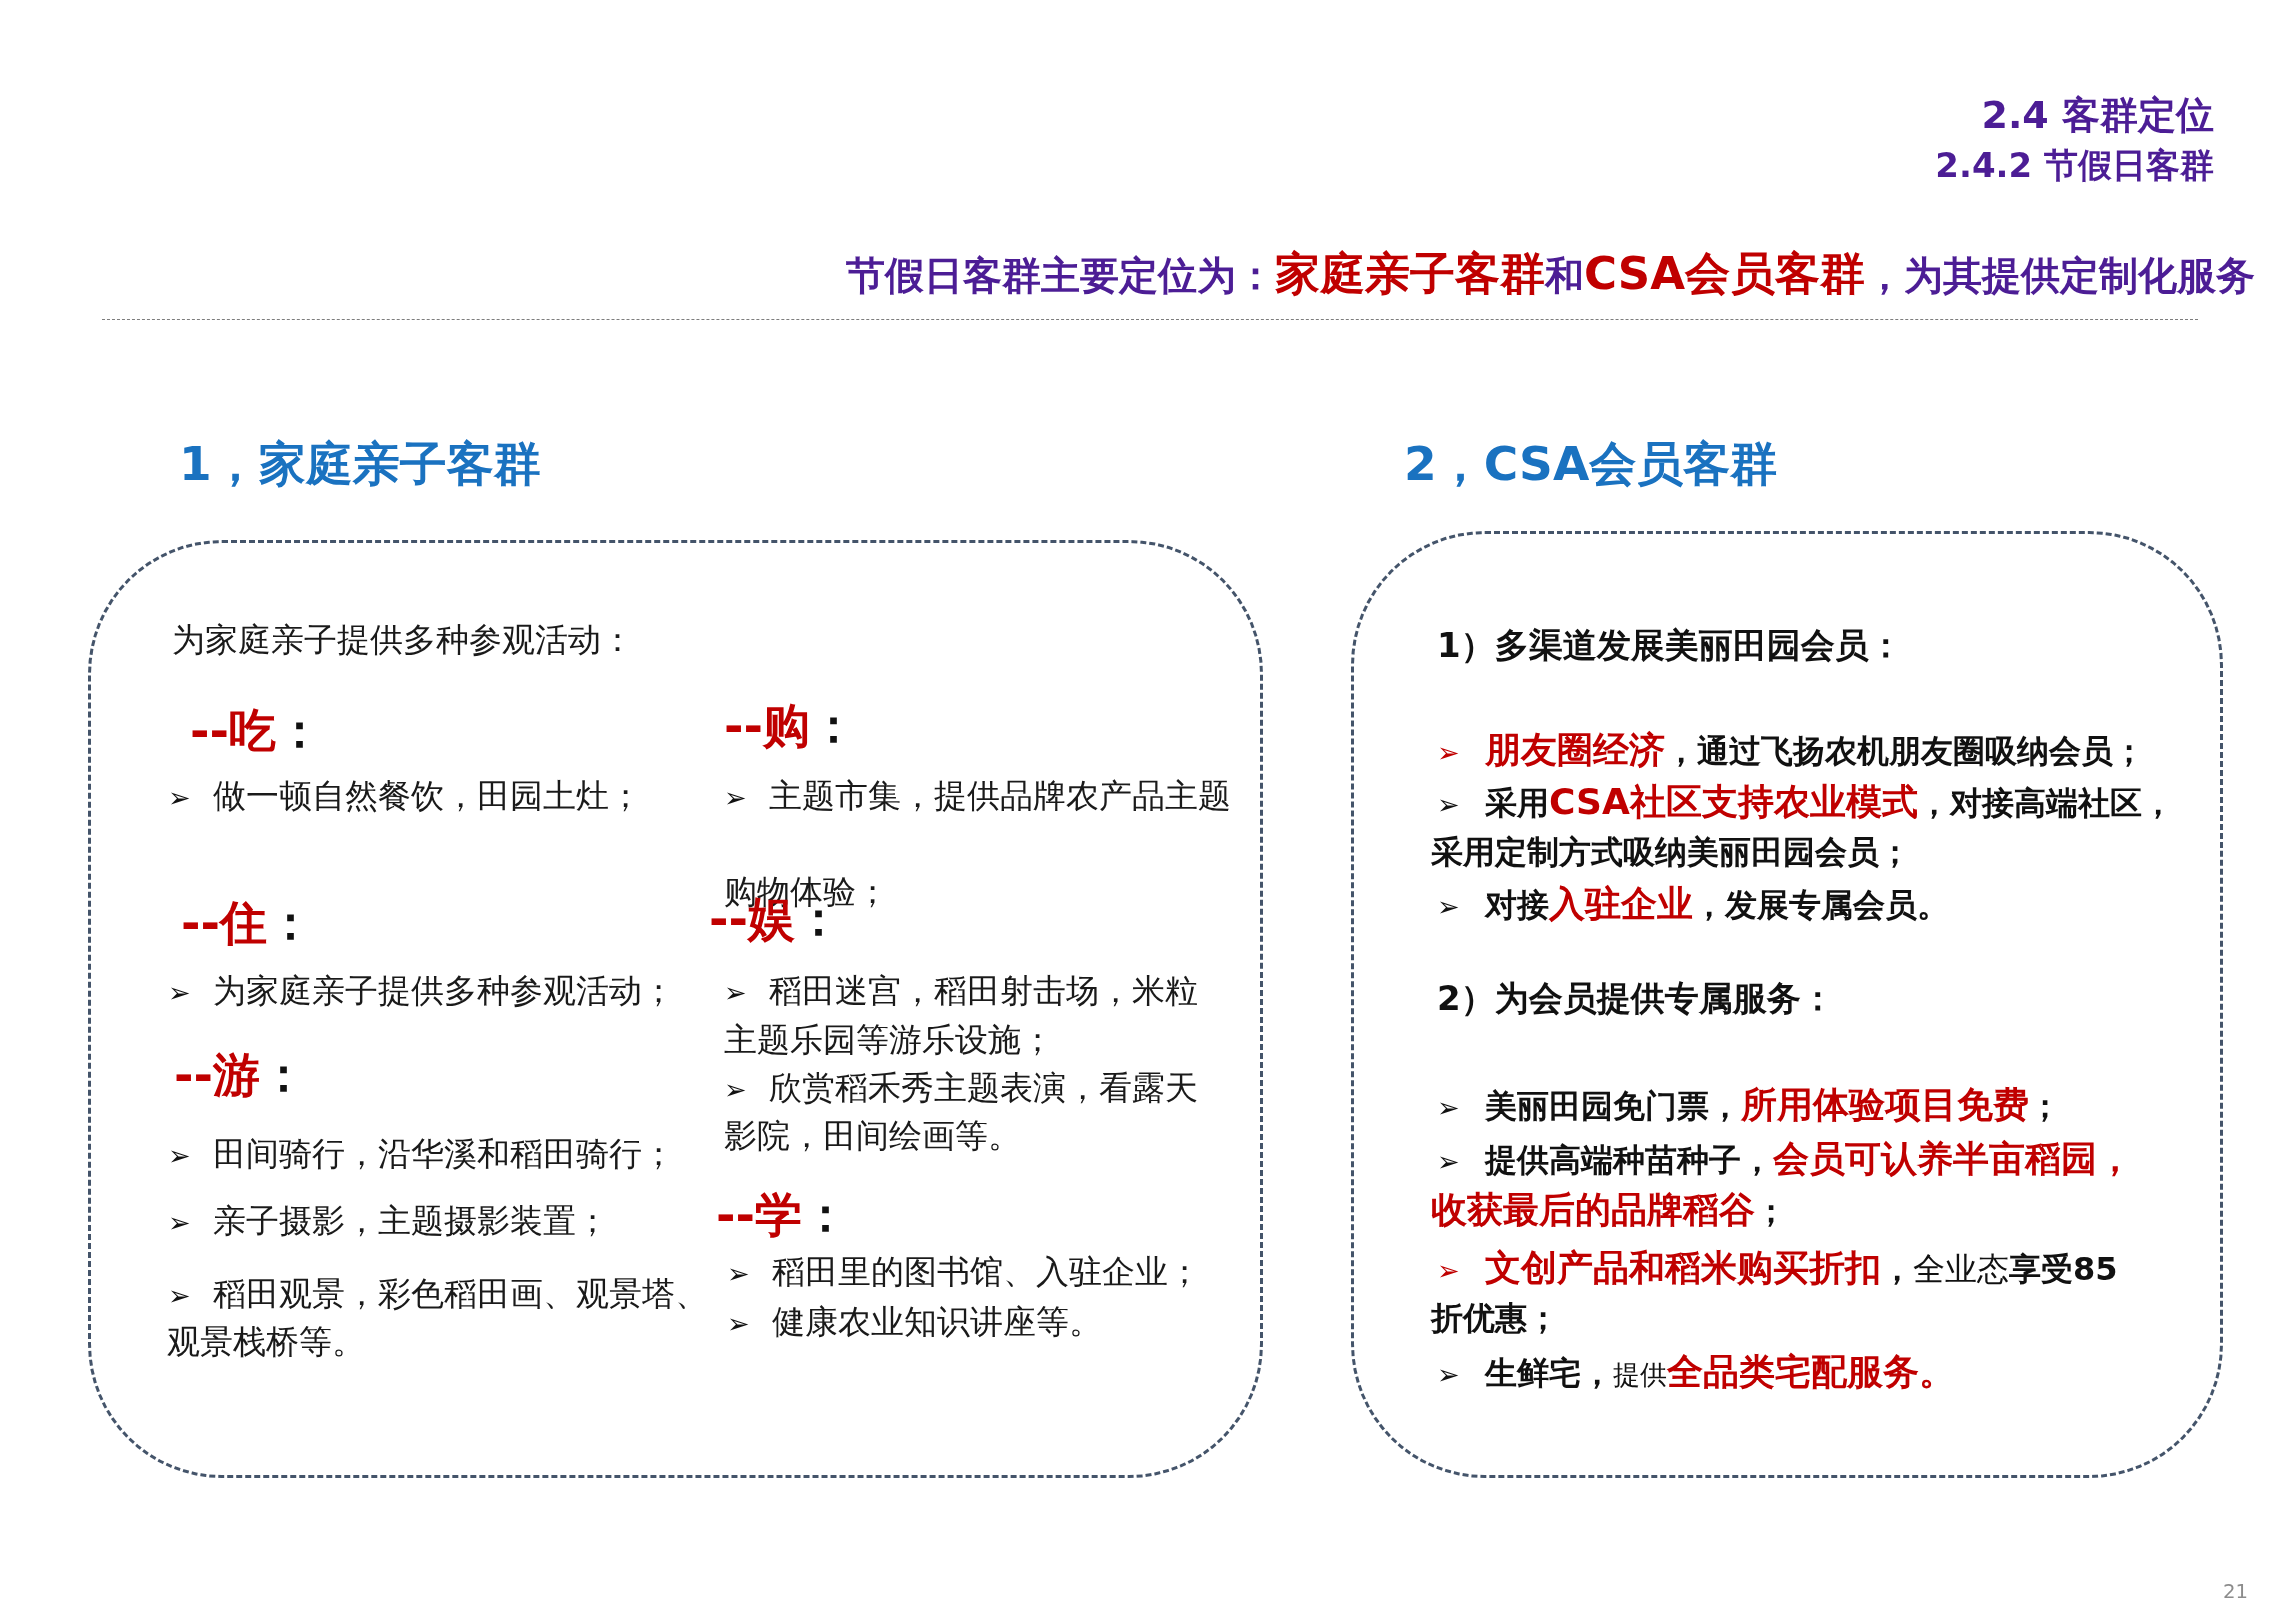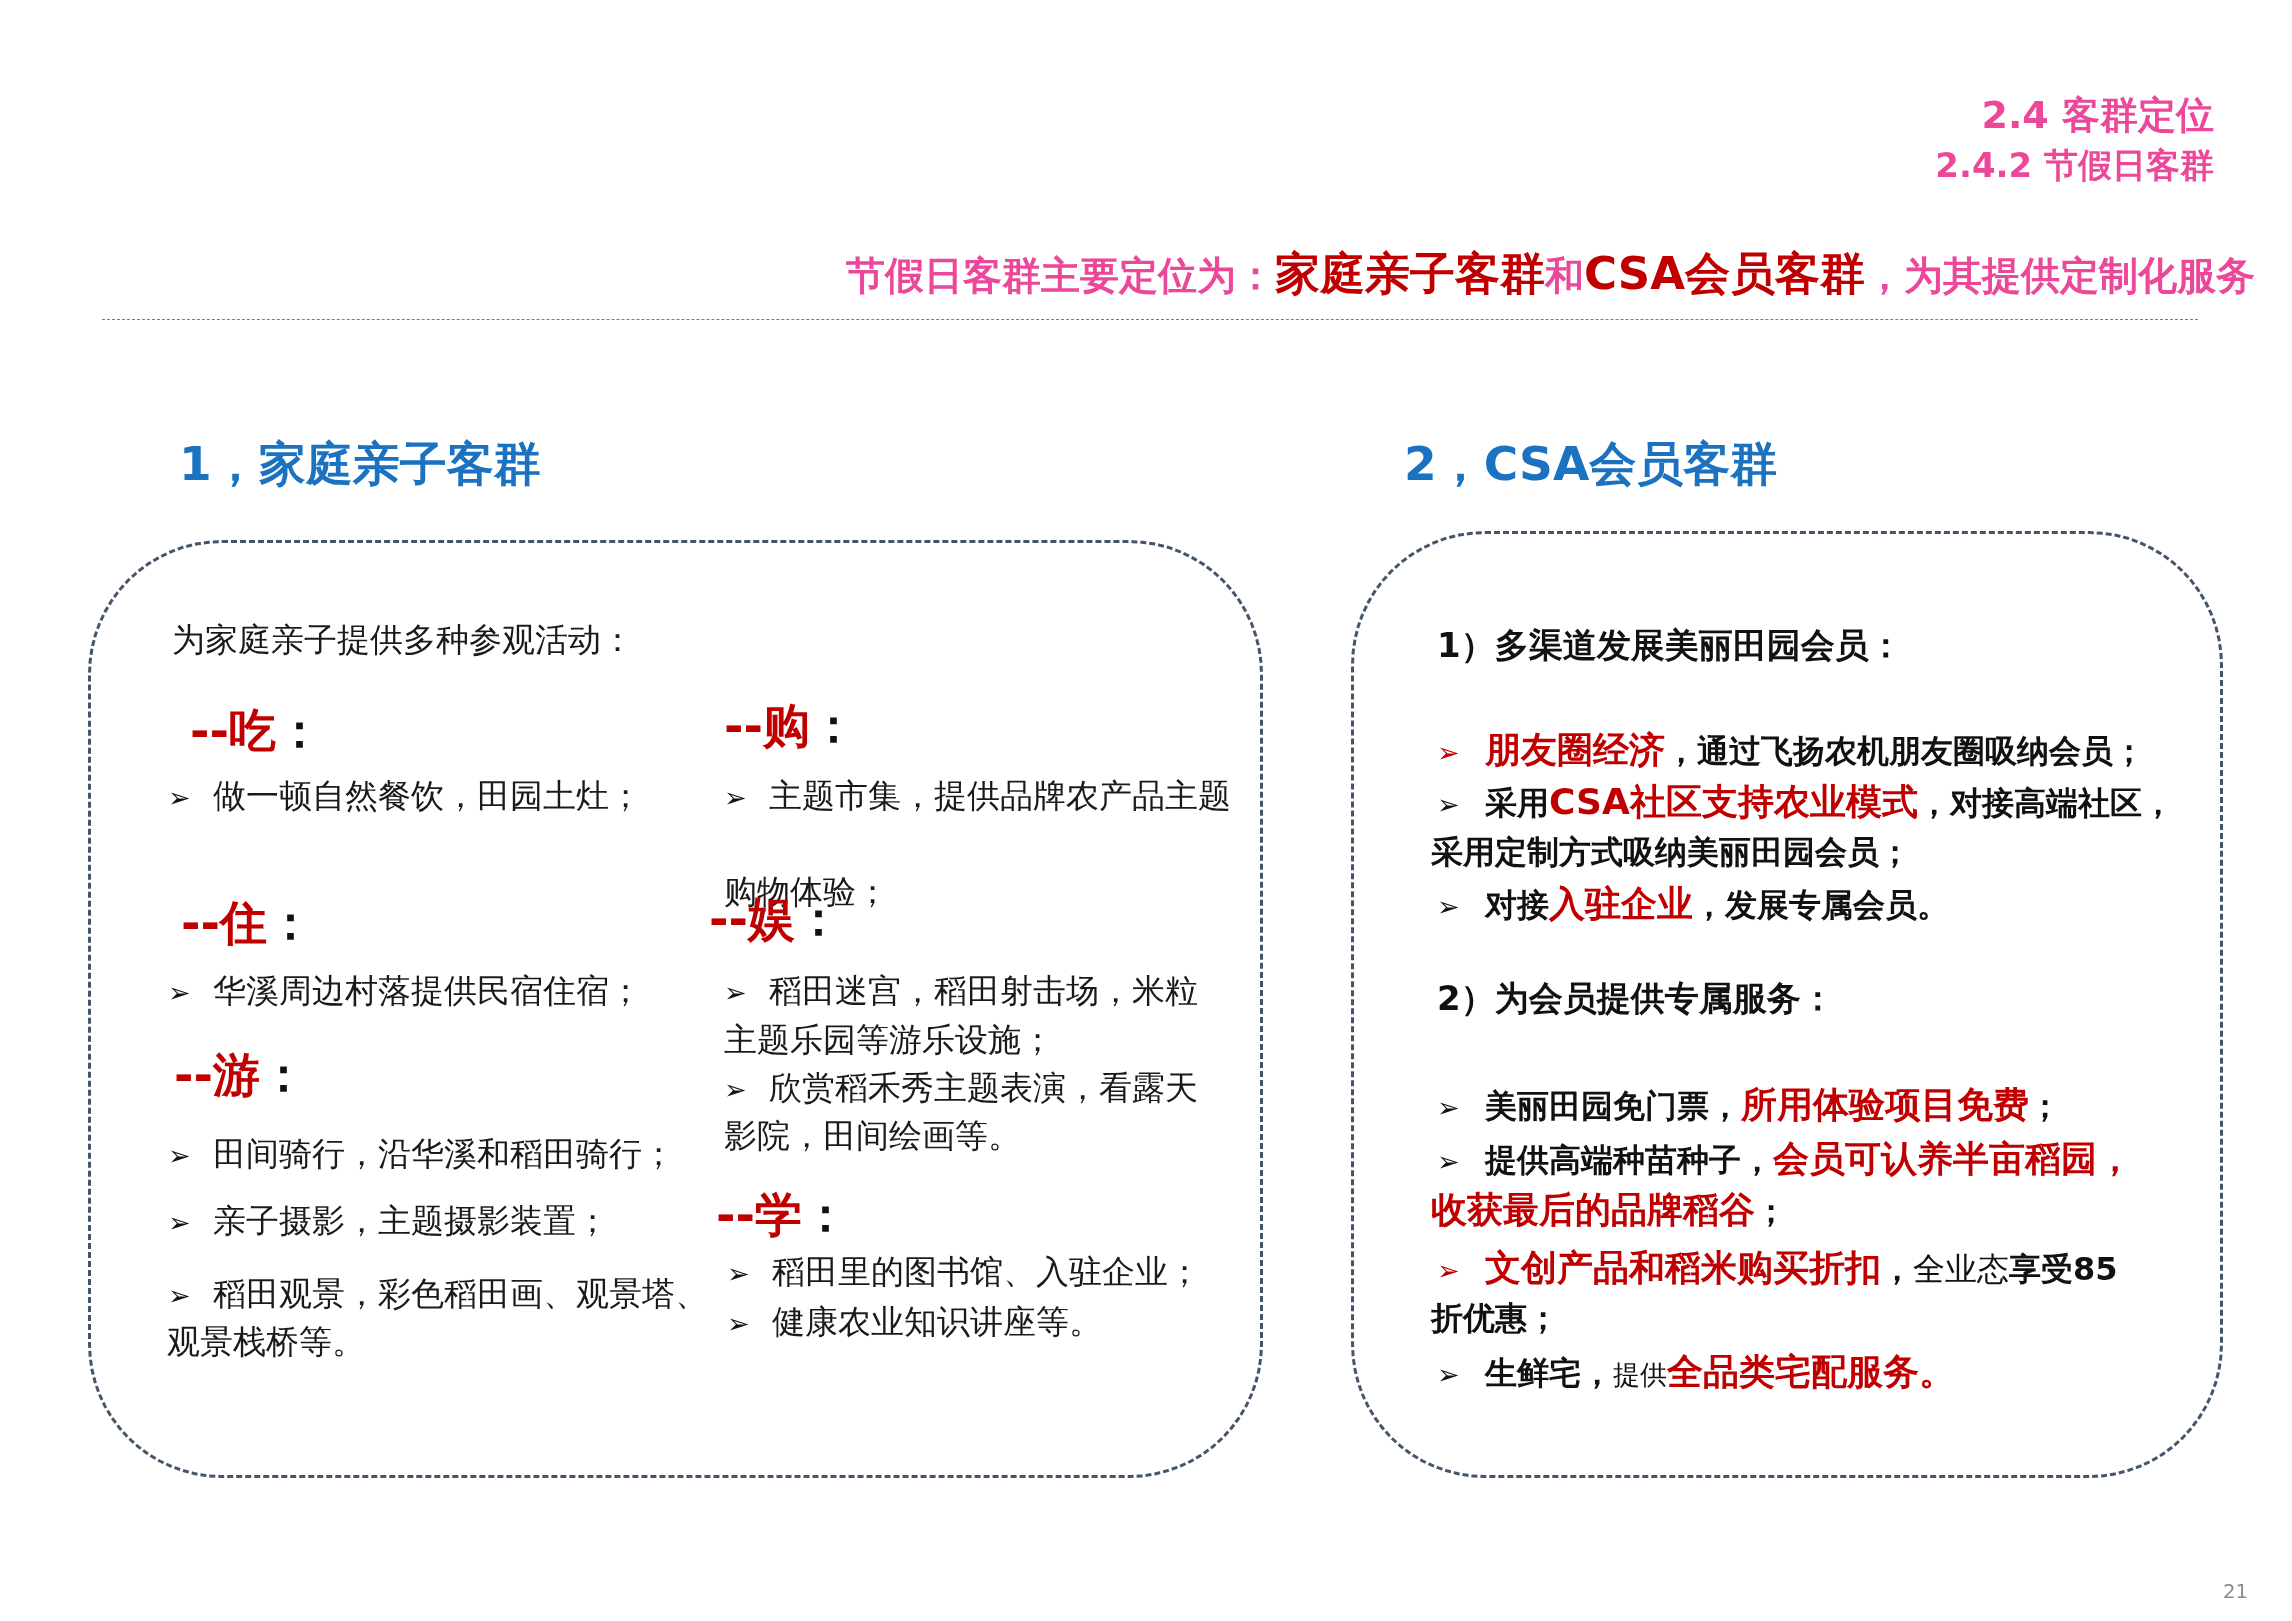--- a/index.html
+++ b/index.html
@@ -3,21 +3,21 @@
 <meta charset="utf-8">
 <style>
   html, body { margin: 0; padding: 0; }
   body {
     width: 2293px; height: 1621px; position: relative; overflow: hidden;
     background: #ffffff;
     font-family: "DejaVu Sans", "Liberation Sans", sans-serif;
     color: #111111;
   }
   .abs { position: absolute; }
-  .blue { color: #ec4899; }
+  .blue { color: #4c1d95; }
   .red { color: #c00000; }
 
   
   #section-title { right: 79px; top: 90px; font-size: 38px; font-weight: bold; text-align: right; }
   #subsection-title { right: 79px; top: 143px; font-size: 34px; font-weight: bold; text-align: right; }
 
   #headline { left: 0; width: 2255px; top: 244px; text-align: right; font-size: 39px; font-weight: bold; white-space: nowrap; }
   #headline .hl-big { font-size: 45px; }
   #divider { left: 102px; width: 2096px; top: 319px; border-top: 1.8px dashed #7d7d7d; height: 0; }
 
@@ -76,21 +76,21 @@
   <span class="dash">--</span><span class="ch">吃</span><span class="colon">：</span>
 </div>
 <div class="abs" style="left:168px; top:772px; width:537px;">
   <div class="item"><span class="bullet">➢</span><span>做一顿自然餐饮，田园土灶；</span></div>
 </div>
 
 <div class="abs cat" style="left:181px; top:892px;">
   <span class="dash">--</span><span class="ch">住</span><span class="colon">：</span>
 </div>
 <div class="abs" style="left:168px; top:967px; width:537px;">
-  <div class="item"><span class="bullet">➢</span><span>华溪周边村落提供民宿住宿；</span></div>
+  <div class="item"><span class="bullet">➢</span><span>为家庭亲子提供多种参观活动；</span></div>
 </div>
 
 <div class="abs cat" style="left:174px; top:1044px;">
   <span class="dash">--</span><span class="ch">游</span><span class="colon">：</span>
 </div>
 <div class="abs item" style="left:168px; top:1130px;"><span class="bullet">➢</span><span>田间骑行，沿华溪和稻田骑行；</span></div>
 <div class="abs item" style="left:168px; top:1197px;"><span class="bullet">➢</span><span>亲子摄影，主题摄影装置；</span></div>
 <div class="abs item" style="left:168px; top:1270px;"><span class="bullet">➢</span><span>稻田观景，彩色稻田画、观景塔、</span></div>
 <div class="abs item" style="left:167px; top:1318px;"><span>观景栈桥等。</span></div>
 

